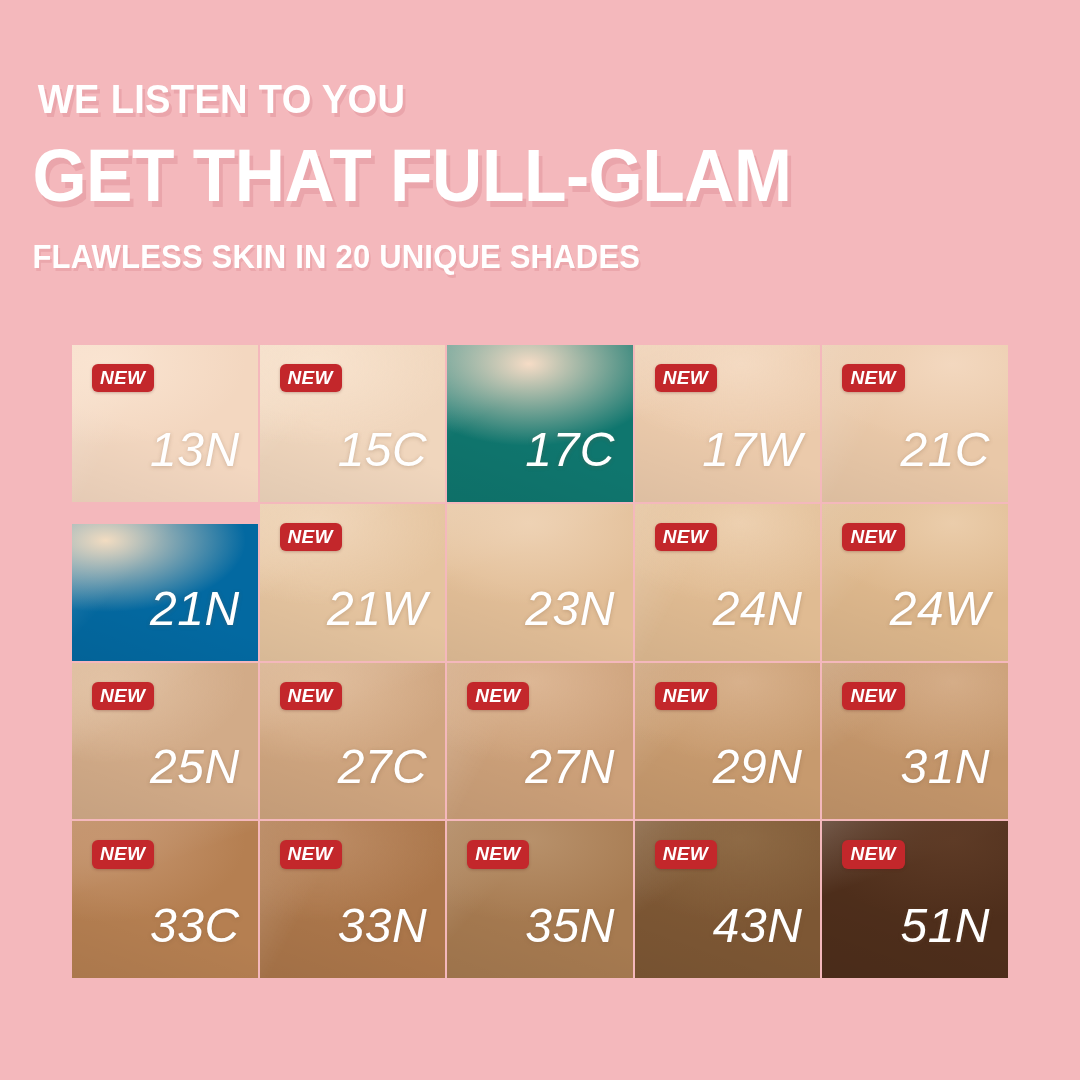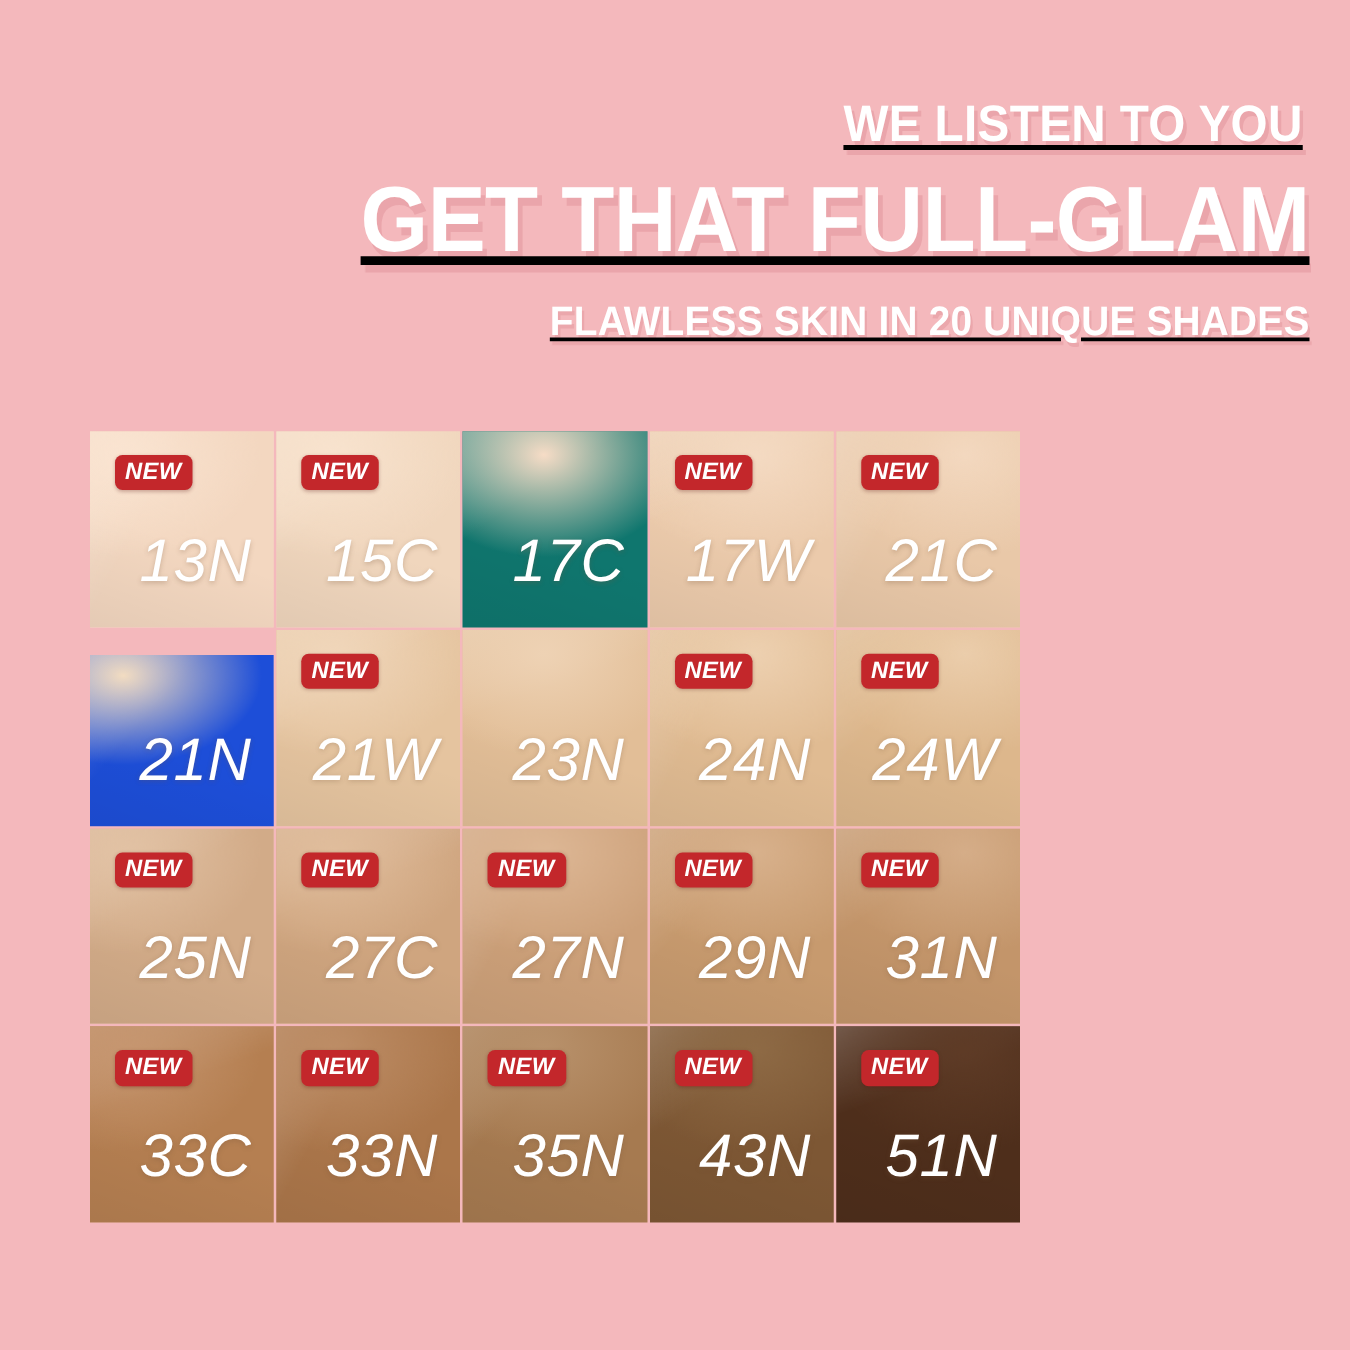--- a/index.html
+++ b/index.html
@@ -6,22 +6,21 @@
   html, body {
     width:1080px; height:1080px;
     font-family:"Liberation Sans", sans-serif;
     overflow:hidden;
   }
   body { background:#f4b8bc; position:relative; }
 
   
   .header {
     position:absolute; left:0; right:0; top:78px;
-    text-align:right;
-    text-decoration:underline;
+    text-align:left;
   }
   .line-kicker {
     font-size:41px;
     font-weight:bold;
     letter-spacing:0.3px;
     color:#ffffff;
     line-height:1.05;
     text-shadow:3px 4px 0 rgba(226,150,156,0.55);
     transform:scaleX(0.93);
   }
@@ -43,21 +42,21 @@
     line-height:1.1;
     margin-top:21px;
     text-shadow:2px 3px 0 rgba(226,150,156,0.5);
     transform:scaleX(0.94);
   }
 
   
   .grid {
     position:absolute;
     left:72px; top:345px;
-    width:744px; height:633px;
+    width:936px; height:633px;
     display:grid;
     grid-template-columns:repeat(5, 1fr);
     grid-template-rows:repeat(4, 1fr);
     gap:2px;
   }
   .swatch {
     position:relative;
     overflow:hidden;
   }
   .swatch .sheen {
@@ -117,21 +116,21 @@
     <div class="swatch" style="background: rgb(235, 202, 171);">
       <div class="sheen" style="background: radial-gradient(130% 90% at 57% 12%, rgb(244, 218, 194) 0%, rgba(255, 255, 255, 0) 58%), linear-gradient(160deg, rgba(255, 255, 255, 0.22) 0%, rgba(255, 255, 255, 0) 34%), linear-gradient(200deg, rgba(0, 0, 0, 0) 55%, rgba(0, 0, 0, 0.06) 100%);"></div>
       <div class="badge">NEW</div>
       <div class="shade-label">17W</div>
     </div>
     <div class="swatch" style="background: rgb(233, 200, 168);">
       <div class="sheen" style="background: radial-gradient(130% 90% at 70% 12%, rgb(243, 216, 191) 0%, rgba(255, 255, 255, 0) 58%), linear-gradient(118deg, rgba(255, 255, 255, 0.22) 0%, rgba(255, 255, 255, 0) 34%), linear-gradient(200deg, rgba(0, 0, 0, 0) 55%, rgba(0, 0, 0, 0.06) 100%);"></div>
       <div class="badge">NEW</div>
       <div class="shade-label">21C</div>
     </div>
-    <div class="swatch" style="background: #1d4ed8; margin-top: 20px;">
+    <div class="swatch" style="background: #0369a1; margin-top: 20px;">
       <div class="sheen" style="background: radial-gradient(130% 90% at 18% 12%, rgb(242, 220, 193) 0%, rgba(255, 255, 255, 0) 58%), linear-gradient(132deg, rgba(255, 255, 255, 0.22) 0%, rgba(255, 255, 255, 0) 34%), linear-gradient(200deg, rgba(0, 0, 0, 0) 55%, rgba(0, 0, 0, 0.06) 100%);"></div>
       <div class="shade-label">21N</div>
     </div>
     <div class="swatch" style="background: rgb(229, 196, 159);">
       <div class="sheen" style="background: radial-gradient(130% 90% at 31% 12%, rgb(240, 214, 186) 0%, rgba(255, 255, 255, 0) 58%), linear-gradient(146deg, rgba(255, 255, 255, 0.22) 0%, rgba(255, 255, 255, 0) 34%), linear-gradient(200deg, rgba(0, 0, 0, 0) 55%, rgba(0, 0, 0, 0.06) 100%);"></div>
       <div class="badge">NEW</div>
       <div class="shade-label">21W</div>
     </div>
     <div class="swatch" style="background: rgb(226, 190, 151); padding-left: 20px;">
       <div class="sheen" style="background: radial-gradient(130% 90% at 44% 12%, rgb(238, 210, 180) 0%, rgba(255, 255, 255, 0) 58%), linear-gradient(160deg, rgba(255, 255, 255, 0.22) 0%, rgba(255, 255, 255, 0) 34%), linear-gradient(200deg, rgba(0, 0, 0, 0) 55%, rgba(0, 0, 0, 0.06) 100%);"></div>

